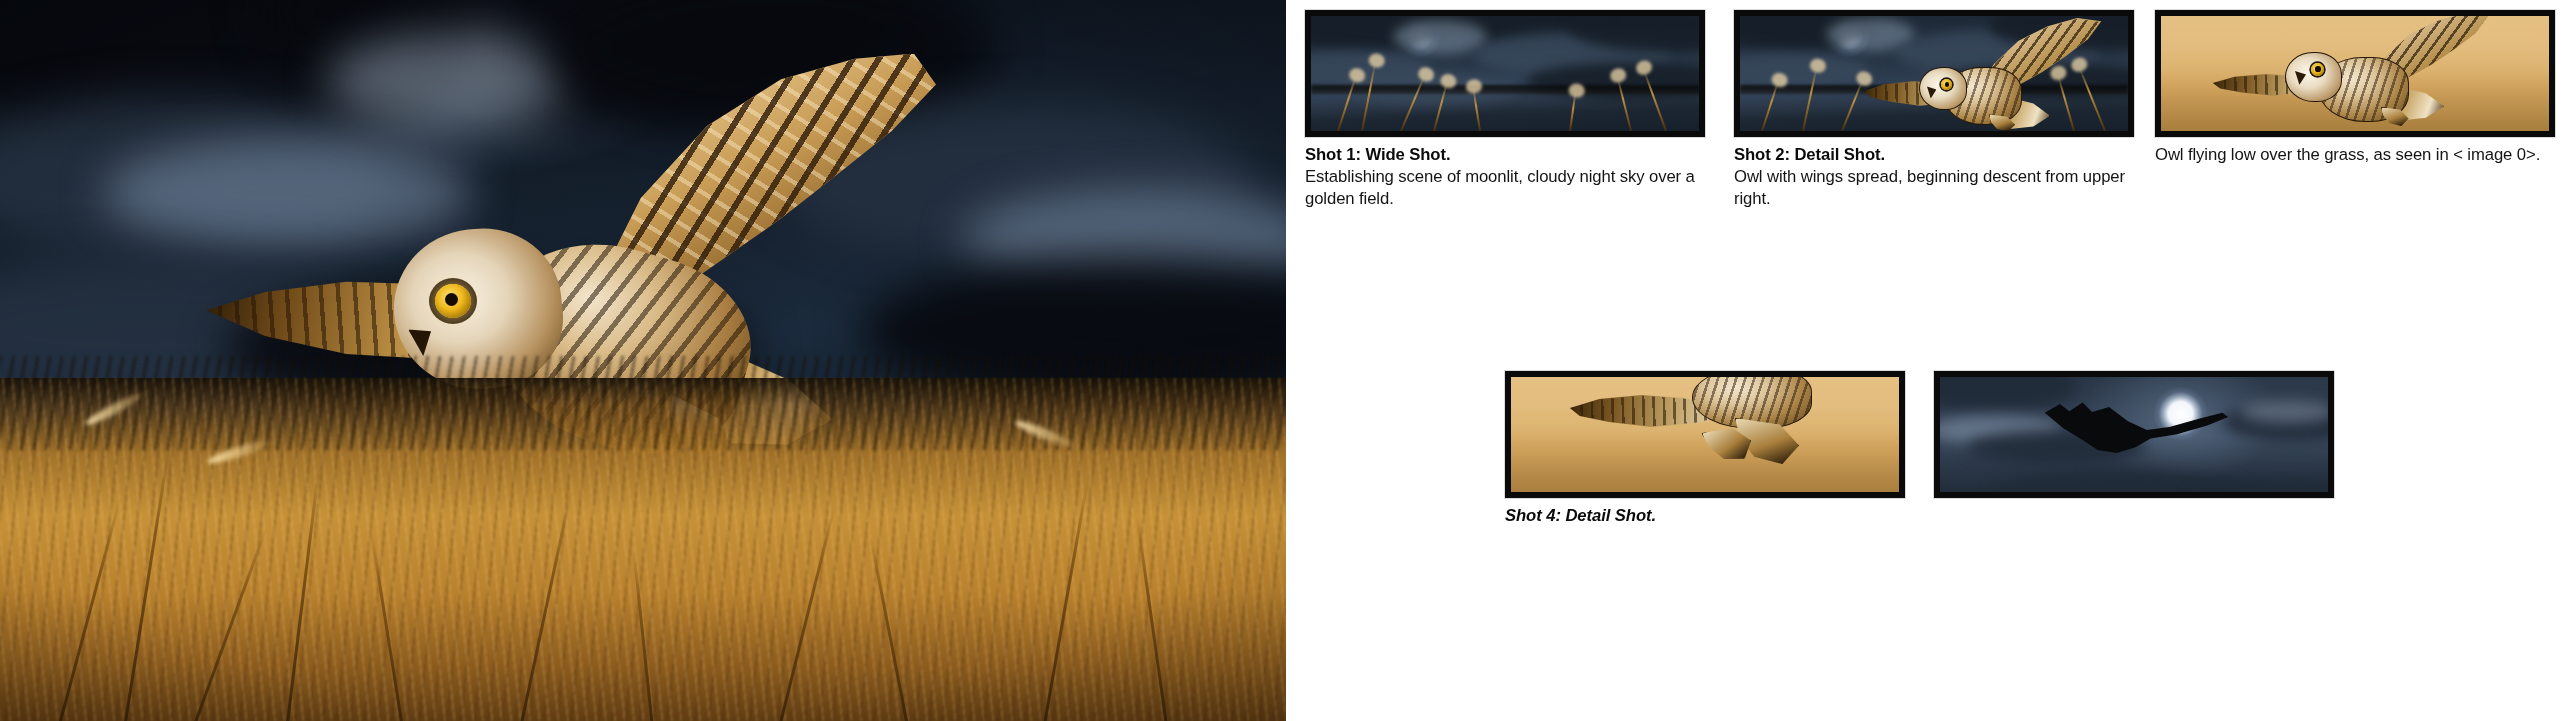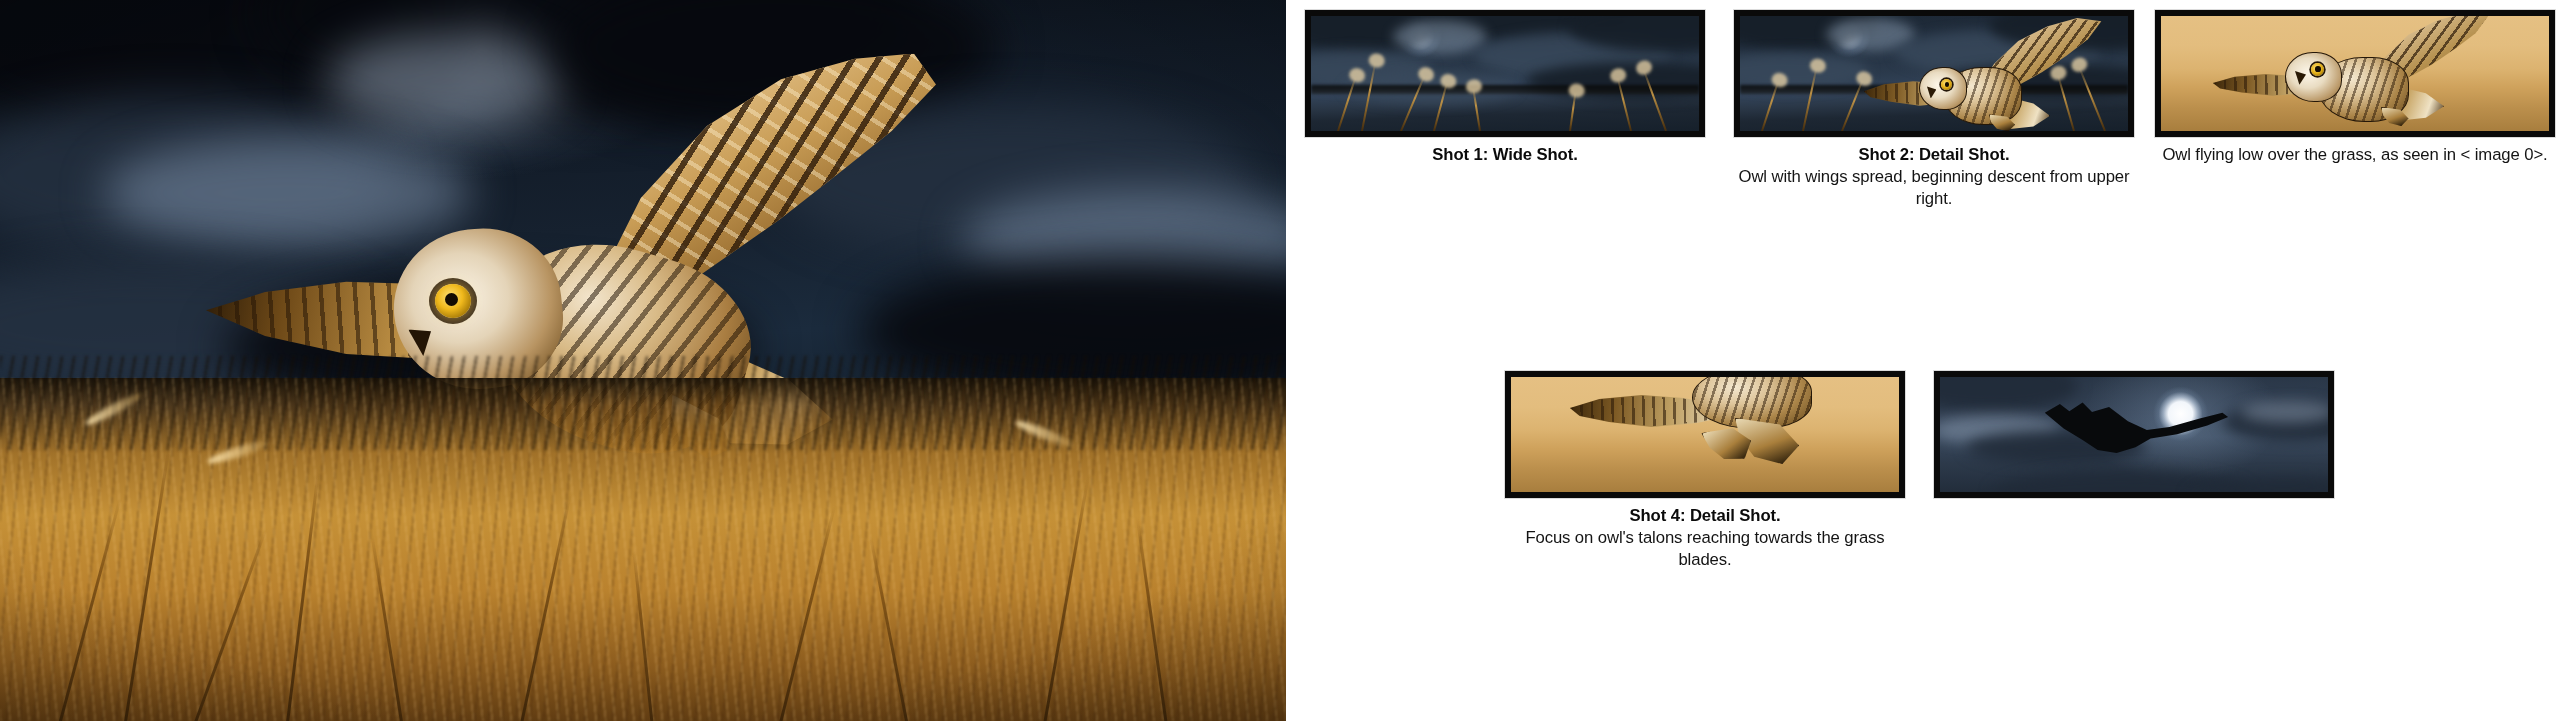--- a/index.html
+++ b/index.html
@@ -1,20 +1,20 @@
 <!DOCTYPE html>
 <html style="font-size:13.7px"><head>
 <meta charset="utf-8">
 <title>Owl Storyboard</title>
 <style>
   * { margin:0; padding:0; box-sizing:border-box; }
   html,body { width:2576px; height:721px; overflow:hidden; background:#ffffff;
               font-family:"Liberation Sans", sans-serif; }
 
-  .root { position:relative; width:2576px; height:511px; background:#8b5cf6;text-align:center; }
+  .root { position:relative; width:2576px; height:511px; background:#8b5cf6; }
 
   
   .photo {
     position:absolute; left:0; top:0; width:1286px; height:721px;
     overflow:hidden; background:#05080e;
   }
   .photo-sky {
     position:absolute; inset:0;
     background:
       radial-gradient(circle 103px at 481px 50px, rgba(235,242,255,.95) 0%, rgba(200,215,235,.55) 24%, rgba(120,140,165,.28) 46%, rgba(40,55,75,0) 72%),
@@ -317,20 +317,21 @@
           <div class="stalk" style="left:89px; height:60px; transform:rotate(23deg);"></div>
           <div class="stalk" style="left:122px; height:50px; transform:rotate(15deg);"></div>
           <div class="stalk" style="left:168px; height:43px; transform:rotate(-9deg);"></div>
           <div class="stalk" style="left:258px; height:39px; transform:rotate(8deg);"></div>
           <div class="stalk" style="left:319px; height:55px; transform:rotate(-14deg);"></div>
           <div class="stalk" style="left:354px; height:65px; transform:rotate(-20deg);"></div>
         </div>
       </div>
       <div class="cap">
         <div class="cap-title">Shot 1: Wide Shot.</div>
+        <div class="cap-desc">Establishing scene of moonlit, cloudy night sky over a golden field.</div>
       </div>
     </div>
 
     <div class="cell" style="left:448px; top:10.3px; width:400px;">
       <div class="frame">
         <div class="frame-inner">
           <div class="sc-night"></div>
           <div class="pc d" style="left:-26px; top:-20.6px; width:163px; height:55px;"></div>
           <div class="pc l" style="left:86px; top:1.7px;   width:89px; height:33px;"></div>
           <div class="pc m" style="left:155px; top:13.7px;  width:206px; height:45px;"></div>
@@ -382,41 +383,40 @@
             <div class="sb-beak" style="left:77px;  top:53px; width:11px;  height:13.7px;"></div>
             <div class="sb-talon" style="left:163px; top:89px;width:27.5px;  height:19px;"></div>
           </div>
         </div>
       </div>
       <div class="cap">
         <div class="cap-desc">Owl flying low over the grass, as seen in &lt; image 0&gt;.</div>
       </div>
     </div>
 
-    <div class="cell" style="left:219px; top:371px; width:400px;">
+    <div class="cell" style="left:219px; top:371px; width:400px;font-style:italic;">
       <div class="frame">
         <div class="frame-inner">
           <div class="sc-gold"></div>
           <div class="haze"></div>
           <div class="tuft" style="left:12px;  height:82px;  transform:rotate(14deg);"></div>
           <div class="tuft" style="left:39px;  height:96px; transform:rotate(6deg);"></div>
           <div class="tuft" style="left:70px;  height:72px;  transform:rotate(22deg);"></div>
 
           <div class="sbowl" style="left:52px; top:-29px; width:301px; height:129px;">
             <div class="sb-wing-u" style="left:120px; top:-17px; width:180px; height:82px;"></div>
             <div class="sb-wing-l" style="left:6.9px;   top:38px;  width:163px; height:50px;"></div>
             <div class="sb-body" style="left:129px; top:19px;  width:120px; height:62px;"></div>
             <div class="sb-talon" style="left:172px; top:70px;  width:64px;  height:46px;"></div>
             <div class="sb-talon" style="left:143px; top:77px;  width:45px;  height:38px; transform:rotate(-18deg);"></div>
           </div>
         </div>
       </div>
       <div class="cap">
         <div class="cap-title">Shot 4: Detail Shot.</div>
-        <div class="cap-desc">Focus on owl's talons reaching towards the grass blades.</div>
       </div>
     </div>
 
     <div class="cell" style="left:648px; top:371px; width:400px;">
       <div class="frame">
         <div class="frame-inner">
           <div class="sc-moon"></div>
           <div class="mc d" style="left:-34px; top:-17px; width:172px; height:52px;"></div>
           <div class="mc l" style="left:-8.6px; top:38px;  width:129px; height:29px;"></div>
           <div class="mc d" style="left:26px;  top:53px;  width:180px; height:34px;"></div>

